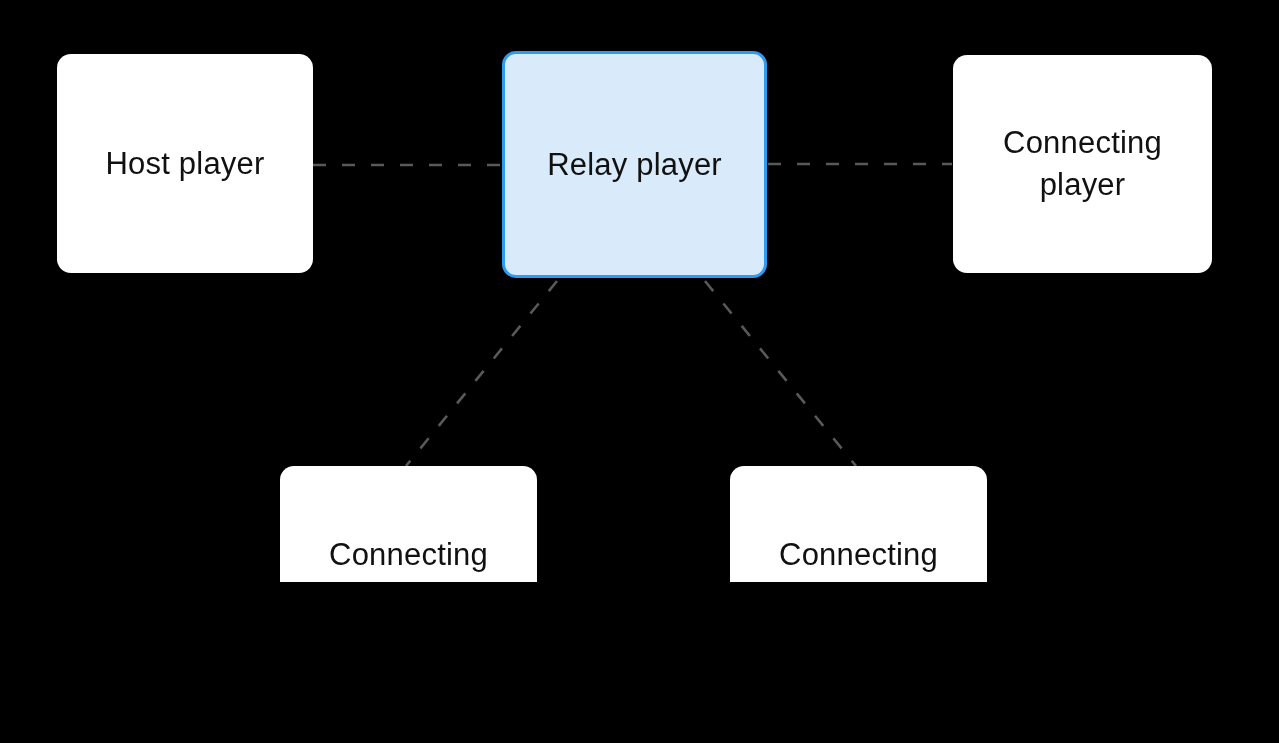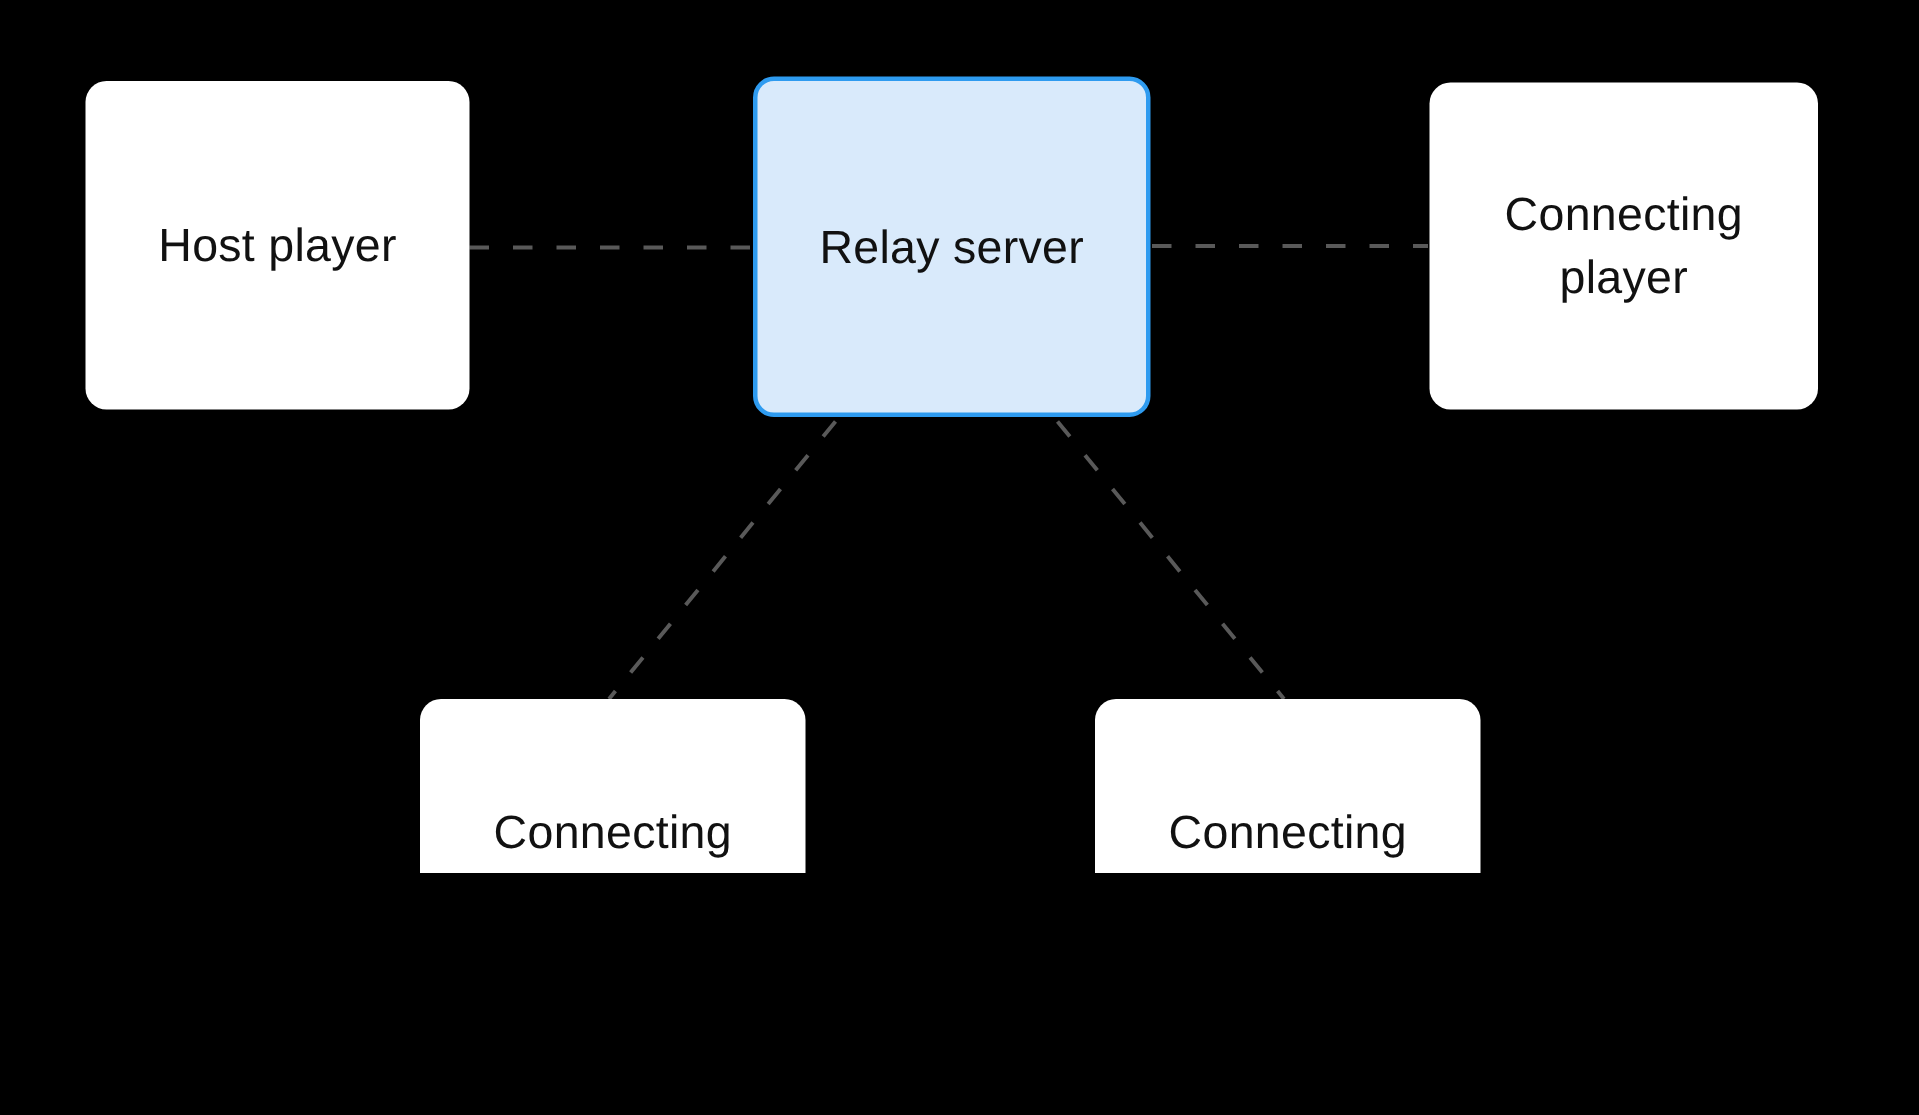--- a/index.html
+++ b/index.html
@@ -64,21 +64,21 @@
     <line class="edge" x1="768" y1="164" x2="952" y2="164"></line>
     <line class="edge" x1="557" y1="281" x2="406" y2="466"></line>
     <line class="edge" x1="705" y1="281" x2="856" y2="466"></line>
   </svg>
 
   <div class="node" style="left:57px; top:54px; width:256px; height:219px;">
     <span class="node-label">Host player</span>
   </div>
 
   <div class="node relay" style="left:502px; top:51px; width:265px; height:227px;">
-    <span class="node-label">Relay server</span>
+    <span class="node-label">Relay player</span>
   </div>
 
   <div class="node" style="left:953px; top:55px; width:259px; height:218px;">
     <span class="node-label">Connecting player</span>
   </div>
 
   <div class="node" style="left:280px; top:466px; width:257px; height:219px;">
     <span class="node-label">Connecting player</span>
   </div>
 

